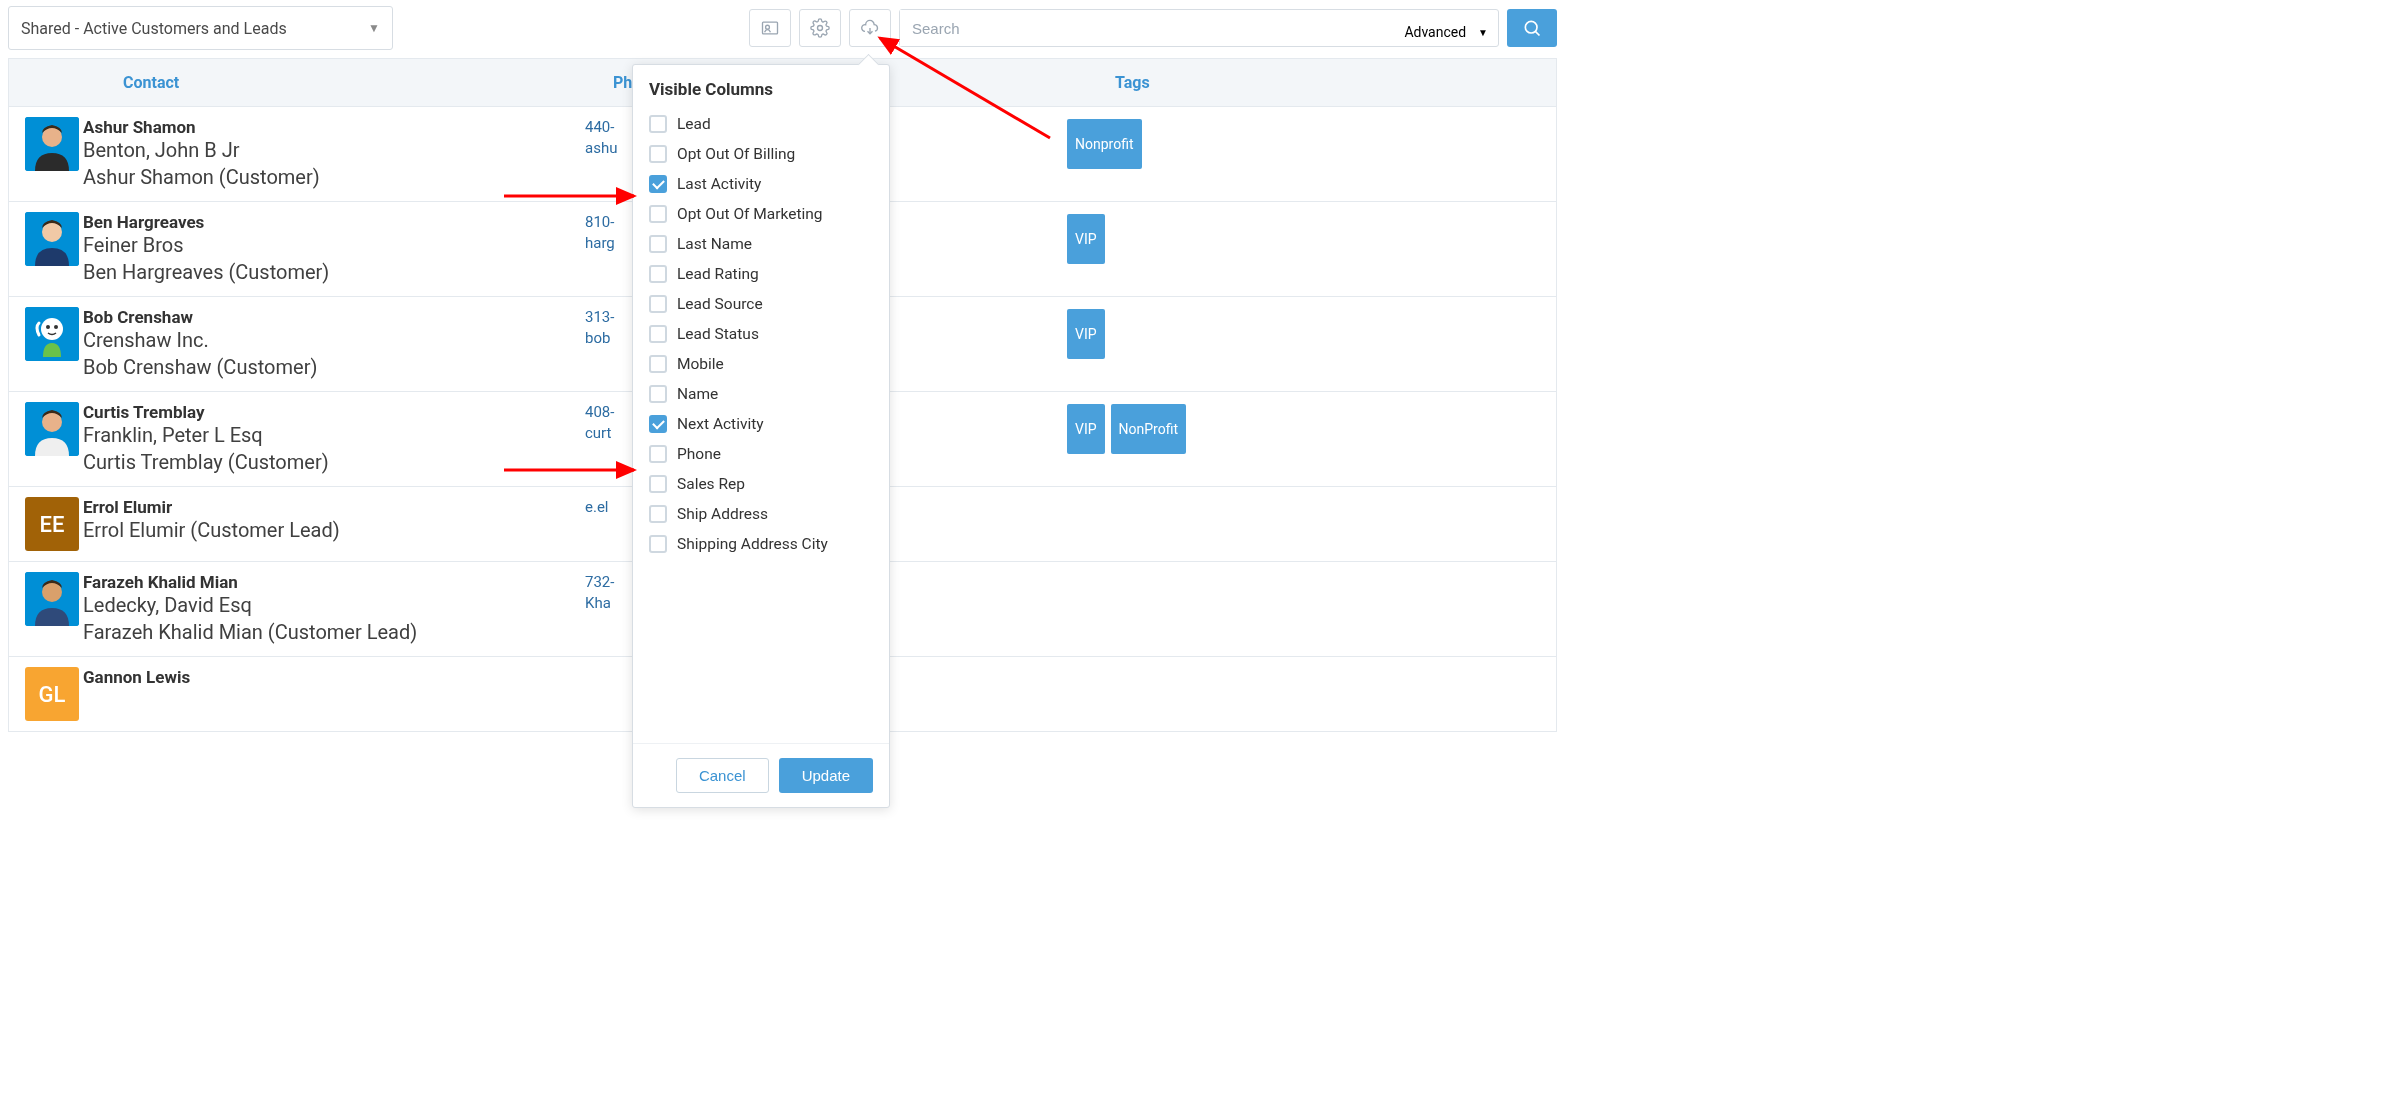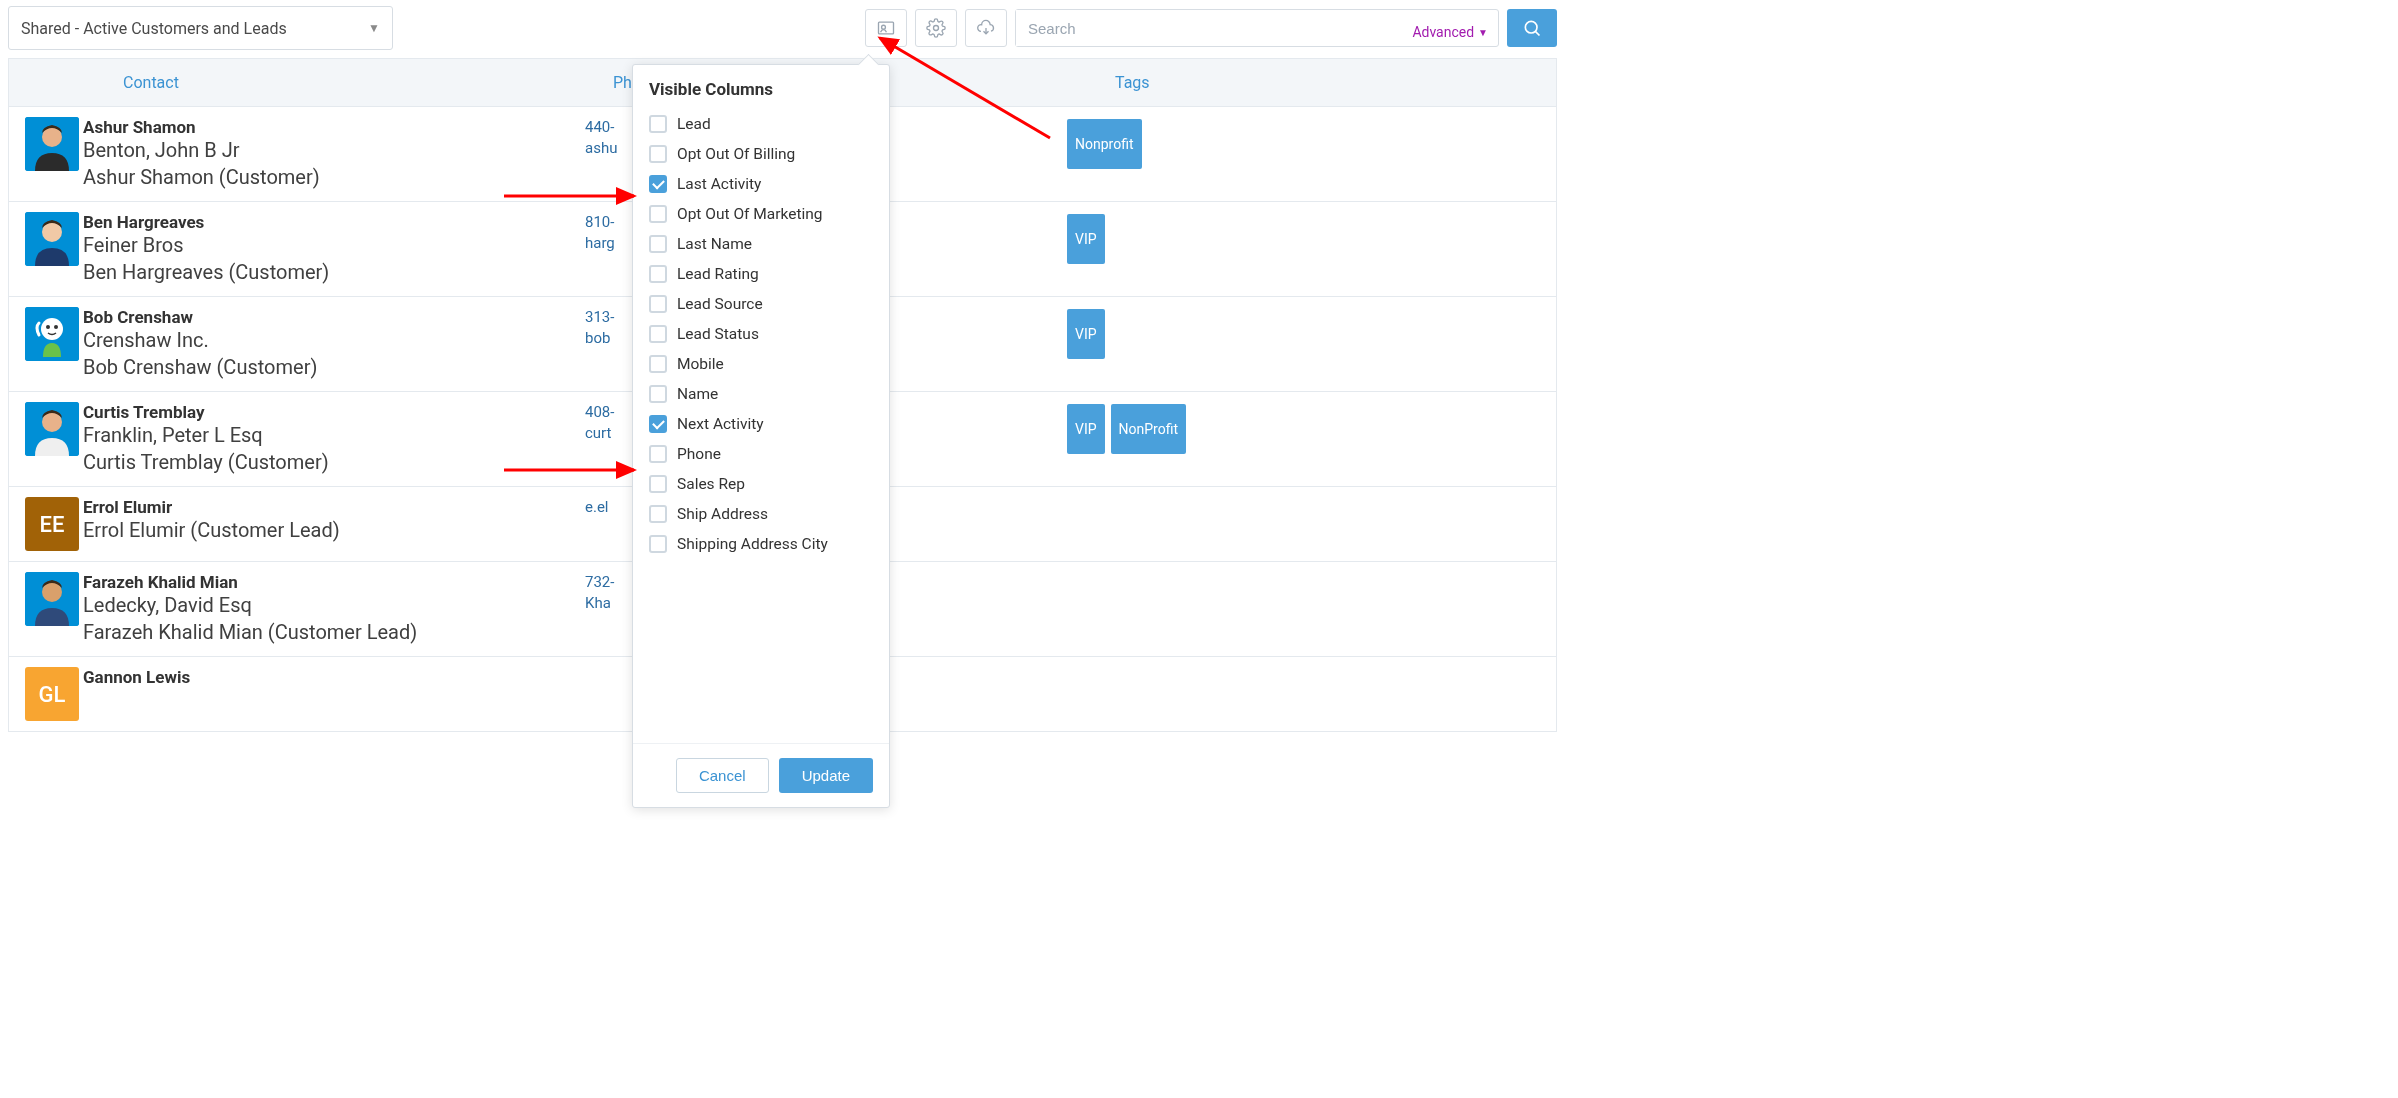--- a/index.html
+++ b/index.html
@@ -47,39 +47,39 @@
       color: #9aa5b1;
       cursor: pointer;
     }
     .icon-btn svg { width: 20px; height: 20px; }
     .search-wrap {
       display: flex;
       align-items: center;
       border: 1px solid #d7dde3;
       border-radius: 3px;
       height: 38px;
-      width: 484px;
+      width: 600px;
     }
     .search-input {
       border: none;
       outline: none;
       height: 100%;
       flex: 1;
       padding: 0 12px;
       font-size: 15px;
       color: #333;
     }
     .search-input::placeholder { color: #9aa5b1; }
     .search-adv {
-      color: #a21caf;
+      color: #000000;
       font-size: 14px;
       padding: 0 10px;
       display: flex;
       align-items: center;
-      gap: 4px;
+      gap: 12px;
       cursor: pointer;
       margin-top: 8px;
     }
     .search-go {
       width: 50px;
       height: 38px;
       background: #4aa0db;
       border: none;
       border-radius: 3px;
       display: flex;
@@ -93,21 +93,21 @@
     .table-head {
       display: flex;
       background: #f3f6f9;
       border: 1px solid #e4e9ee;
       margin: 2px 8px 0 8px;
       align-items: center;
     }
     .th {
       padding: 14px 16px;
       color: #3b93d3;
-      font-weight: 400;
+      font-weight: 700;
       font-size: 16px;
     }
     .th.contact { width: 588px; padding-left: 114px; }
     .th.phone { width: 502px; }
     .th.tags { flex: 1; }
 
     .rows { margin: 0 8px; }
     .row {
       display: flex;
       border-left: 1px solid #e4e9ee;

